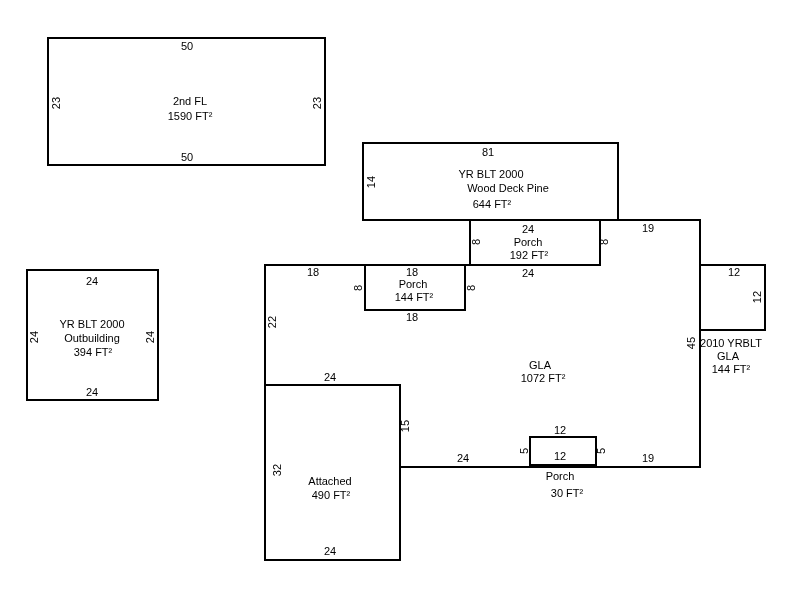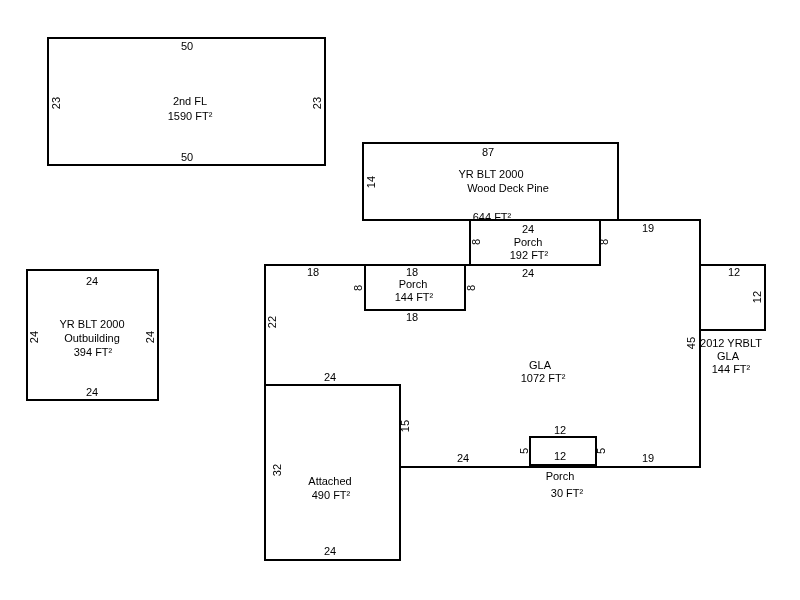--- a/index.html
+++ b/index.html
@@ -42,25 +42,25 @@
   <span class="lbl" style="left:187px;top:157px">50</span>
 
   <span class="lbl" style="left:92px;top:281px">24</span>
   <span class="lbl rot" style="left:34px;top:337px">24</span>
   <span class="lbl rot" style="left:150px;top:337px">24</span>
   <span class="lbl" style="left:92px;top:324px">YR BLT 2000</span>
   <span class="lbl" style="left:92px;top:338px">Outbuilding</span>
   <span class="lbl" style="left:93px;top:352px">394 FT²</span>
   <span class="lbl" style="left:92px;top:392px">24</span>
 
-  <span class="lbl" style="left:488px;top:152px">87</span>
+  <span class="lbl" style="left:488px;top:152px">81</span>
   <span class="lbl rot" style="left:371px;top:182px">14</span>
   <span class="lbl" style="left:491px;top:174px">YR BLT 2000</span>
   <span class="lbl" style="left:508px;top:188px">Wood Deck Pine</span>
-  <span class="lbl" style="left:492px;top:217px">644 FT²</span>
+  <span class="lbl" style="left:492px;top:204px">644 FT²</span>
 
   <span class="lbl" style="left:528px;top:229px">24</span>
   <span class="lbl rot" style="left:476px;top:242px">8</span>
   <span class="lbl rot" style="left:604px;top:242px">8</span>
   <span class="lbl" style="left:528px;top:242px">Porch</span>
   <span class="lbl" style="left:529px;top:255px">192 FT²</span>
   <span class="lbl" style="left:528px;top:273px">24</span>
 
   <span class="lbl" style="left:412px;top:272px">18</span>
   <span class="lbl rot" style="left:358px;top:288px">8</span>
@@ -73,21 +73,21 @@
   <span class="lbl rot" style="left:272px;top:322px">22</span>
   <span class="lbl" style="left:648px;top:228px">19</span>
   <span class="lbl rot" style="left:691px;top:343px">45</span>
   <span class="lbl" style="left:540px;top:365px">GLA</span>
   <span class="lbl" style="left:543px;top:378px">1072 FT²</span>
   <span class="lbl" style="left:463px;top:458px">24</span>
   <span class="lbl" style="left:648px;top:458px">19</span>
 
   <span class="lbl" style="left:734px;top:272px">12</span>
   <span class="lbl rot" style="left:757px;top:297px">12</span>
-  <span class="lbl" style="left:731px;top:343px">2012 YRBLT</span>
+  <span class="lbl" style="left:731px;top:343px">2010 YRBLT</span>
   <span class="lbl" style="left:728px;top:356px">GLA</span>
   <span class="lbl" style="left:731px;top:369px">144 FT²</span>
 
   <span class="lbl" style="left:330px;top:377px">24</span>
   <span class="lbl rot" style="left:405px;top:426px">15</span>
   <span class="lbl rot" style="left:277px;top:470px">32</span>
   <span class="lbl" style="left:330px;top:481px">Attached</span>
   <span class="lbl" style="left:331px;top:495px">490 FT²</span>
   <span class="lbl" style="left:330px;top:551px">24</span>
 

